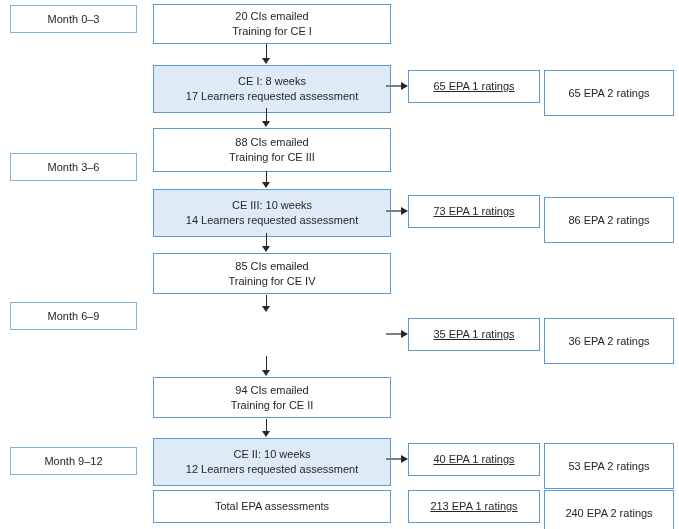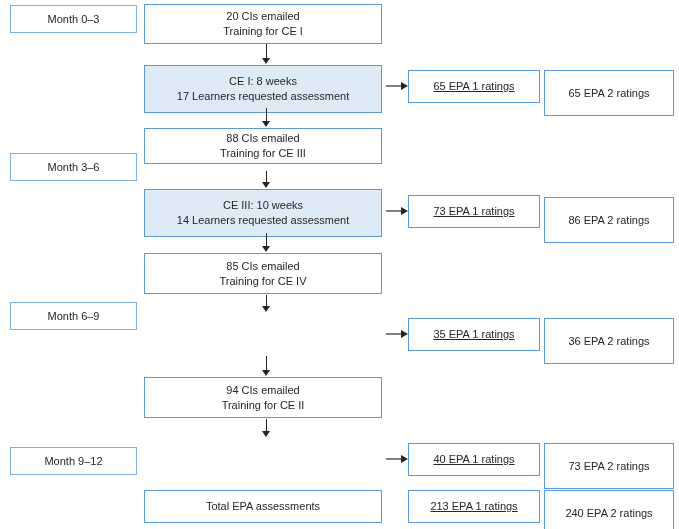--- a/index.html
+++ b/index.html
@@ -27,21 +27,21 @@
     border: 1px solid var(--box-border);
     background: #ffffff;
     display: flex;
     flex-direction: column;
     align-items: center;
     justify-content: center;
     text-align: center;
     line-height: 1.35;
   }
   .month  { left: 10px;  width: 127px; height: 28px; border-color: var(--month-border); }
-  .center { left: 144px; width: 238px; }
+  .center { left: 153px; width: 238px; }
   .training { height: 40px; }
   .ce {
     height: 48px;
     background: var(--ce-fill);
     border-width: 1.5px;
   }
   .epa1 { left: 408px; width: 132px; height: 33px; text-decoration: underline; }
   .epa2 { left: 544px; width: 130px; height: 46px; }
   .total-label { height: 33px; }
 
@@ -101,21 +101,21 @@
     <span>65 EPA 1 ratings</span>
   </div>
   <div class="box epa2" style="top:70px">
     <span>65 EPA 2 ratings</span>
   </div>
   <div class="v-arrow" style="top:108px;height:13px"></div>
 
   <div class="box month" style="top:153px">
     <span>Month 3–6</span>
   </div>
-  <div class="box center training" style="top:128px;height:36px">
+  <div class="box center training" style="top:128px;height:44px">
     <span>88 CIs emailed</span>
     <span>Training for CE III</span>
   </div>
   <div class="v-arrow" style="top:171px;height:11px"></div>
   <div class="box center ce" style="top:189px">
     <span>CE III: 10 weeks</span>
     <span>14 Learners requested assessment</span>
   </div>
   <div class="h-arrow" style="top:210px"></div>
   <div class="box epa1" style="top:195px">
@@ -144,26 +144,30 @@
   <div class="v-arrow" style="top:356px;height:14px"></div>
 
   <div class="box month" style="top:447px">
     <span>Month 9–12</span>
   </div>
   <div class="box center training" style="top:377px;height:41px">
     <span>94 CIs emailed</span>
     <span>Training for CE II</span>
   </div>
   <div class="v-arrow" style="top:419px;height:12px"></div>
+  <div class="box center ce" style="top:438px">
+    <span>CE II: 10 weeks</span>
+    <span>12 Learners requested assessment</span>
+  </div>
   <div class="h-arrow" style="top:458px"></div>
   <div class="box epa1" style="top:443px">
     <span>40 EPA 1 ratings</span>
   </div>
   <div class="box epa2" style="top:443px">
-    <span>73 EPA 2 ratings</span>
+    <span>53 EPA 2 ratings</span>
   </div>
 
   <div class="box center total-label" style="top:490px">
     <span>Total EPA assessments</span>
   </div>
   <div class="box epa1" style="top:490px">
     <span>213 EPA 1 ratings</span>
   </div>
   <div class="box epa2" style="top:490px">
     <span>240 EPA 2 ratings</span>

